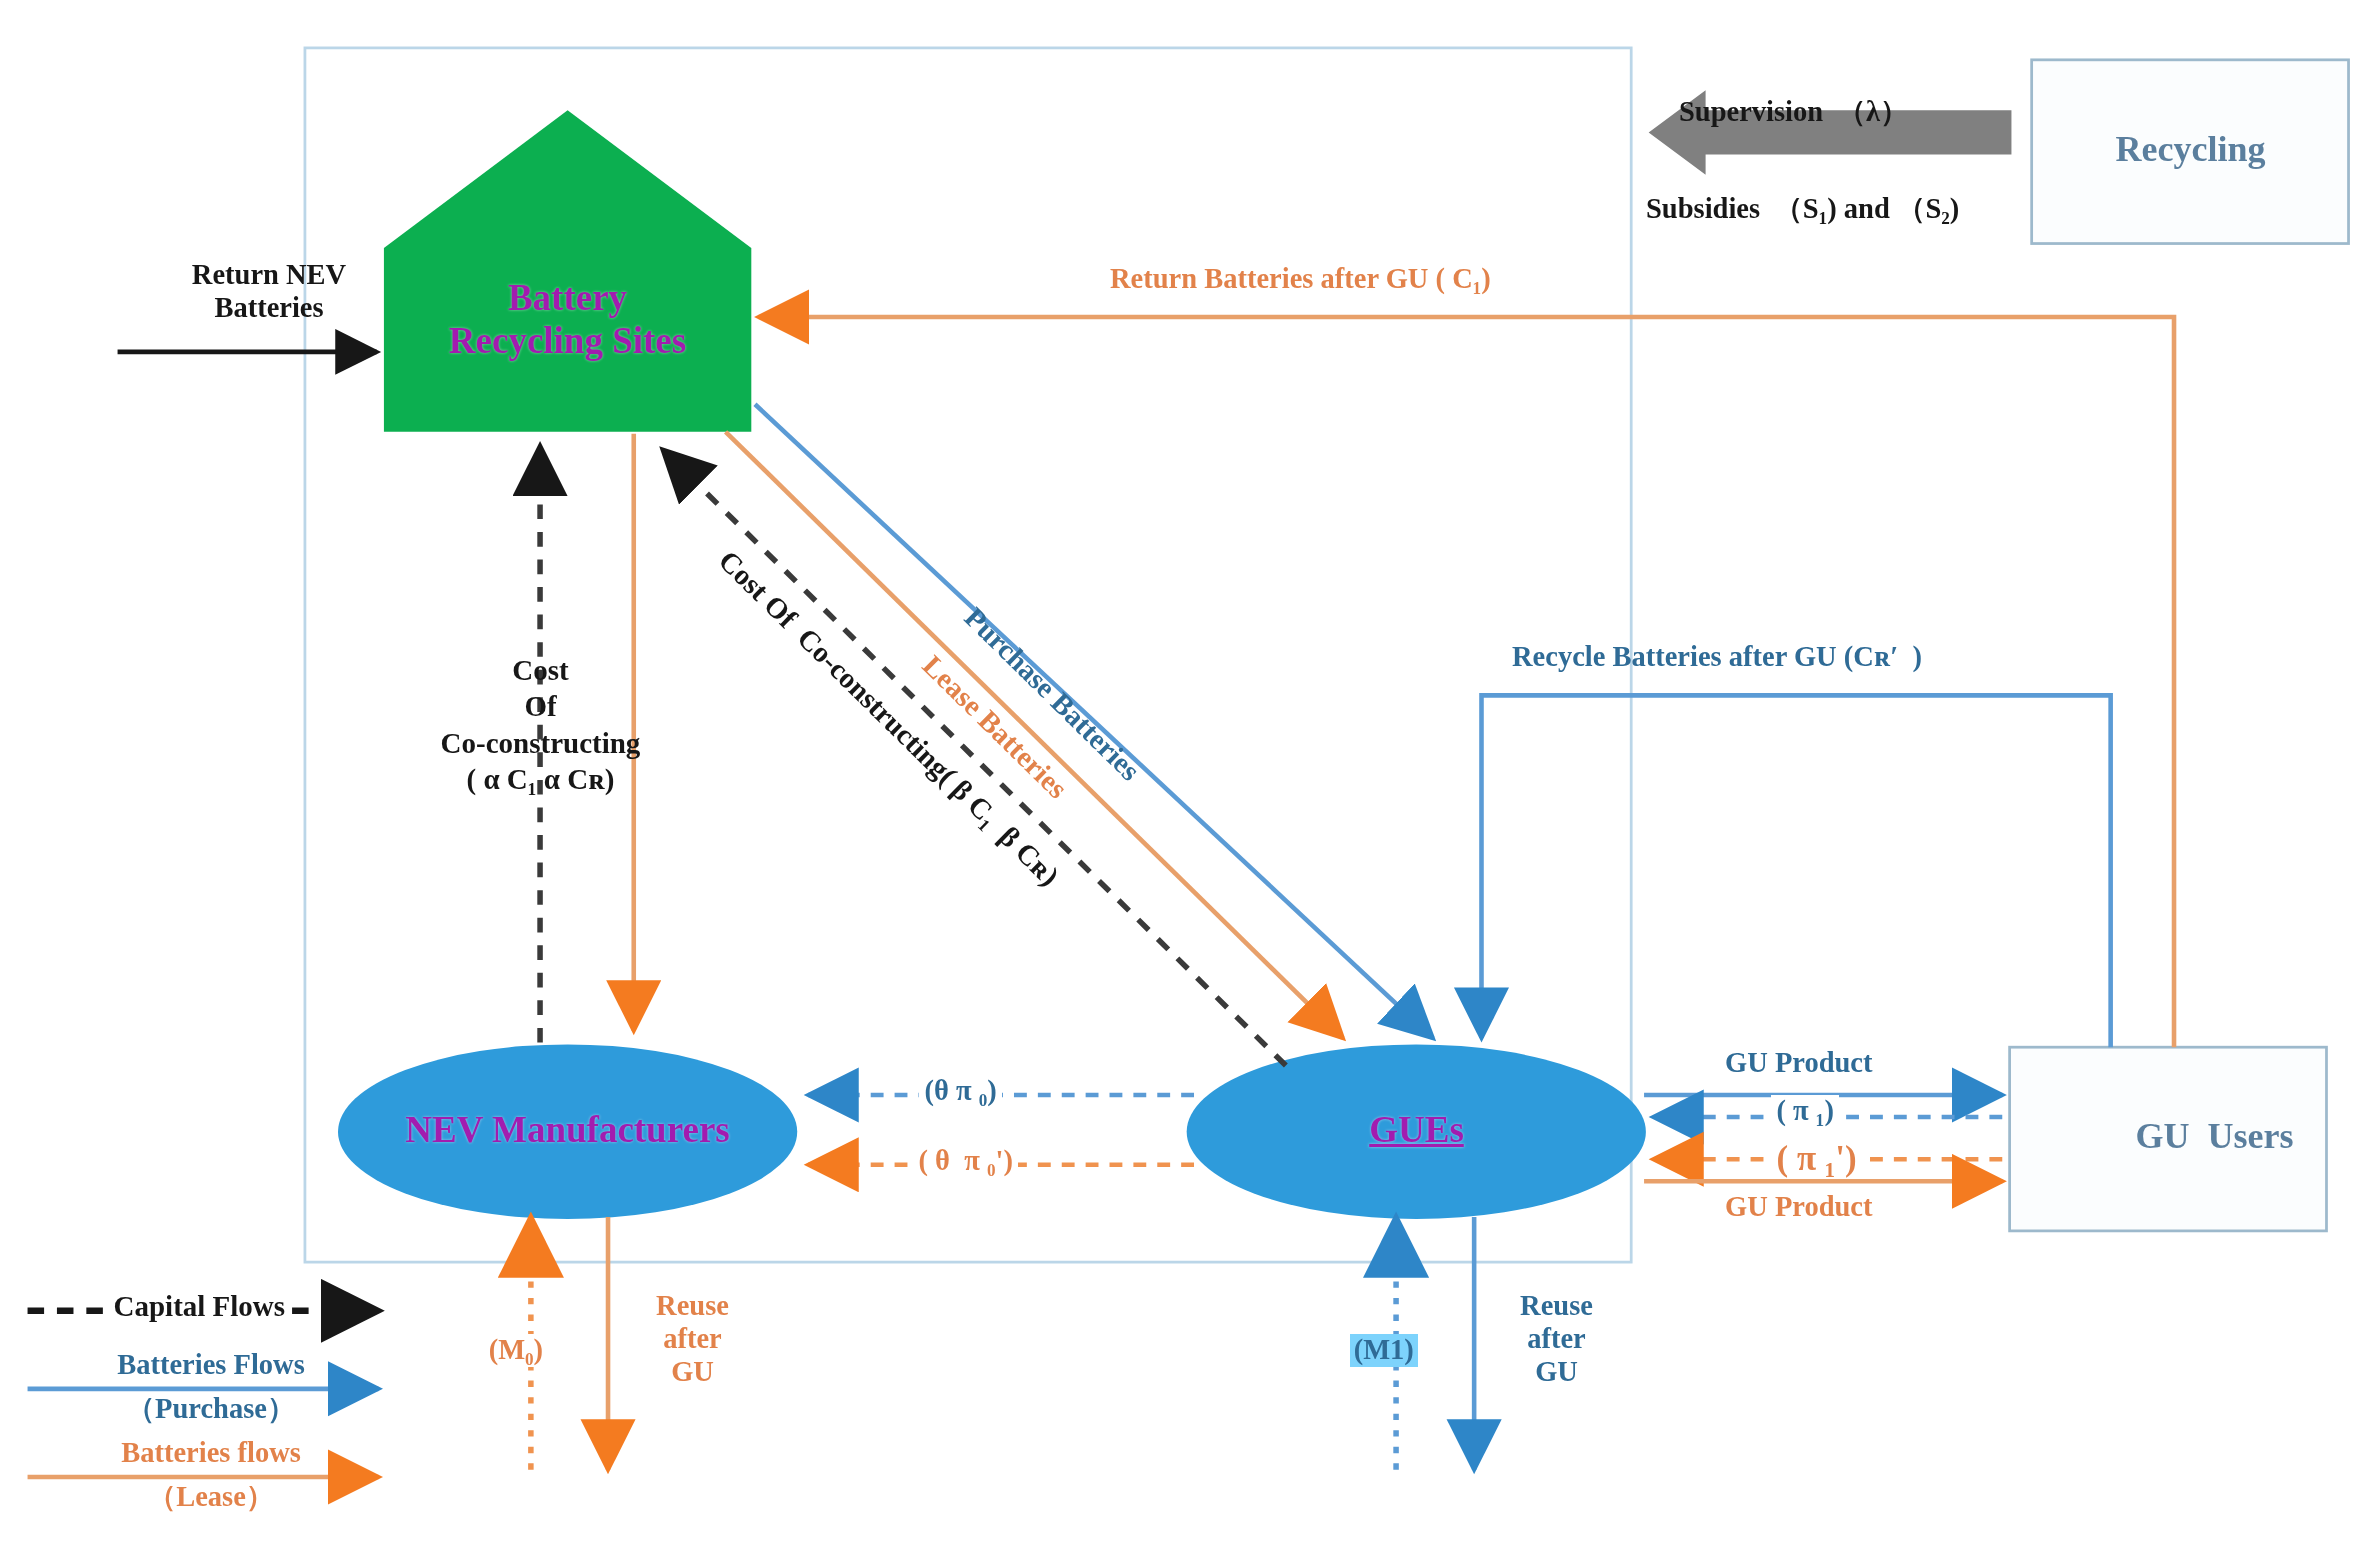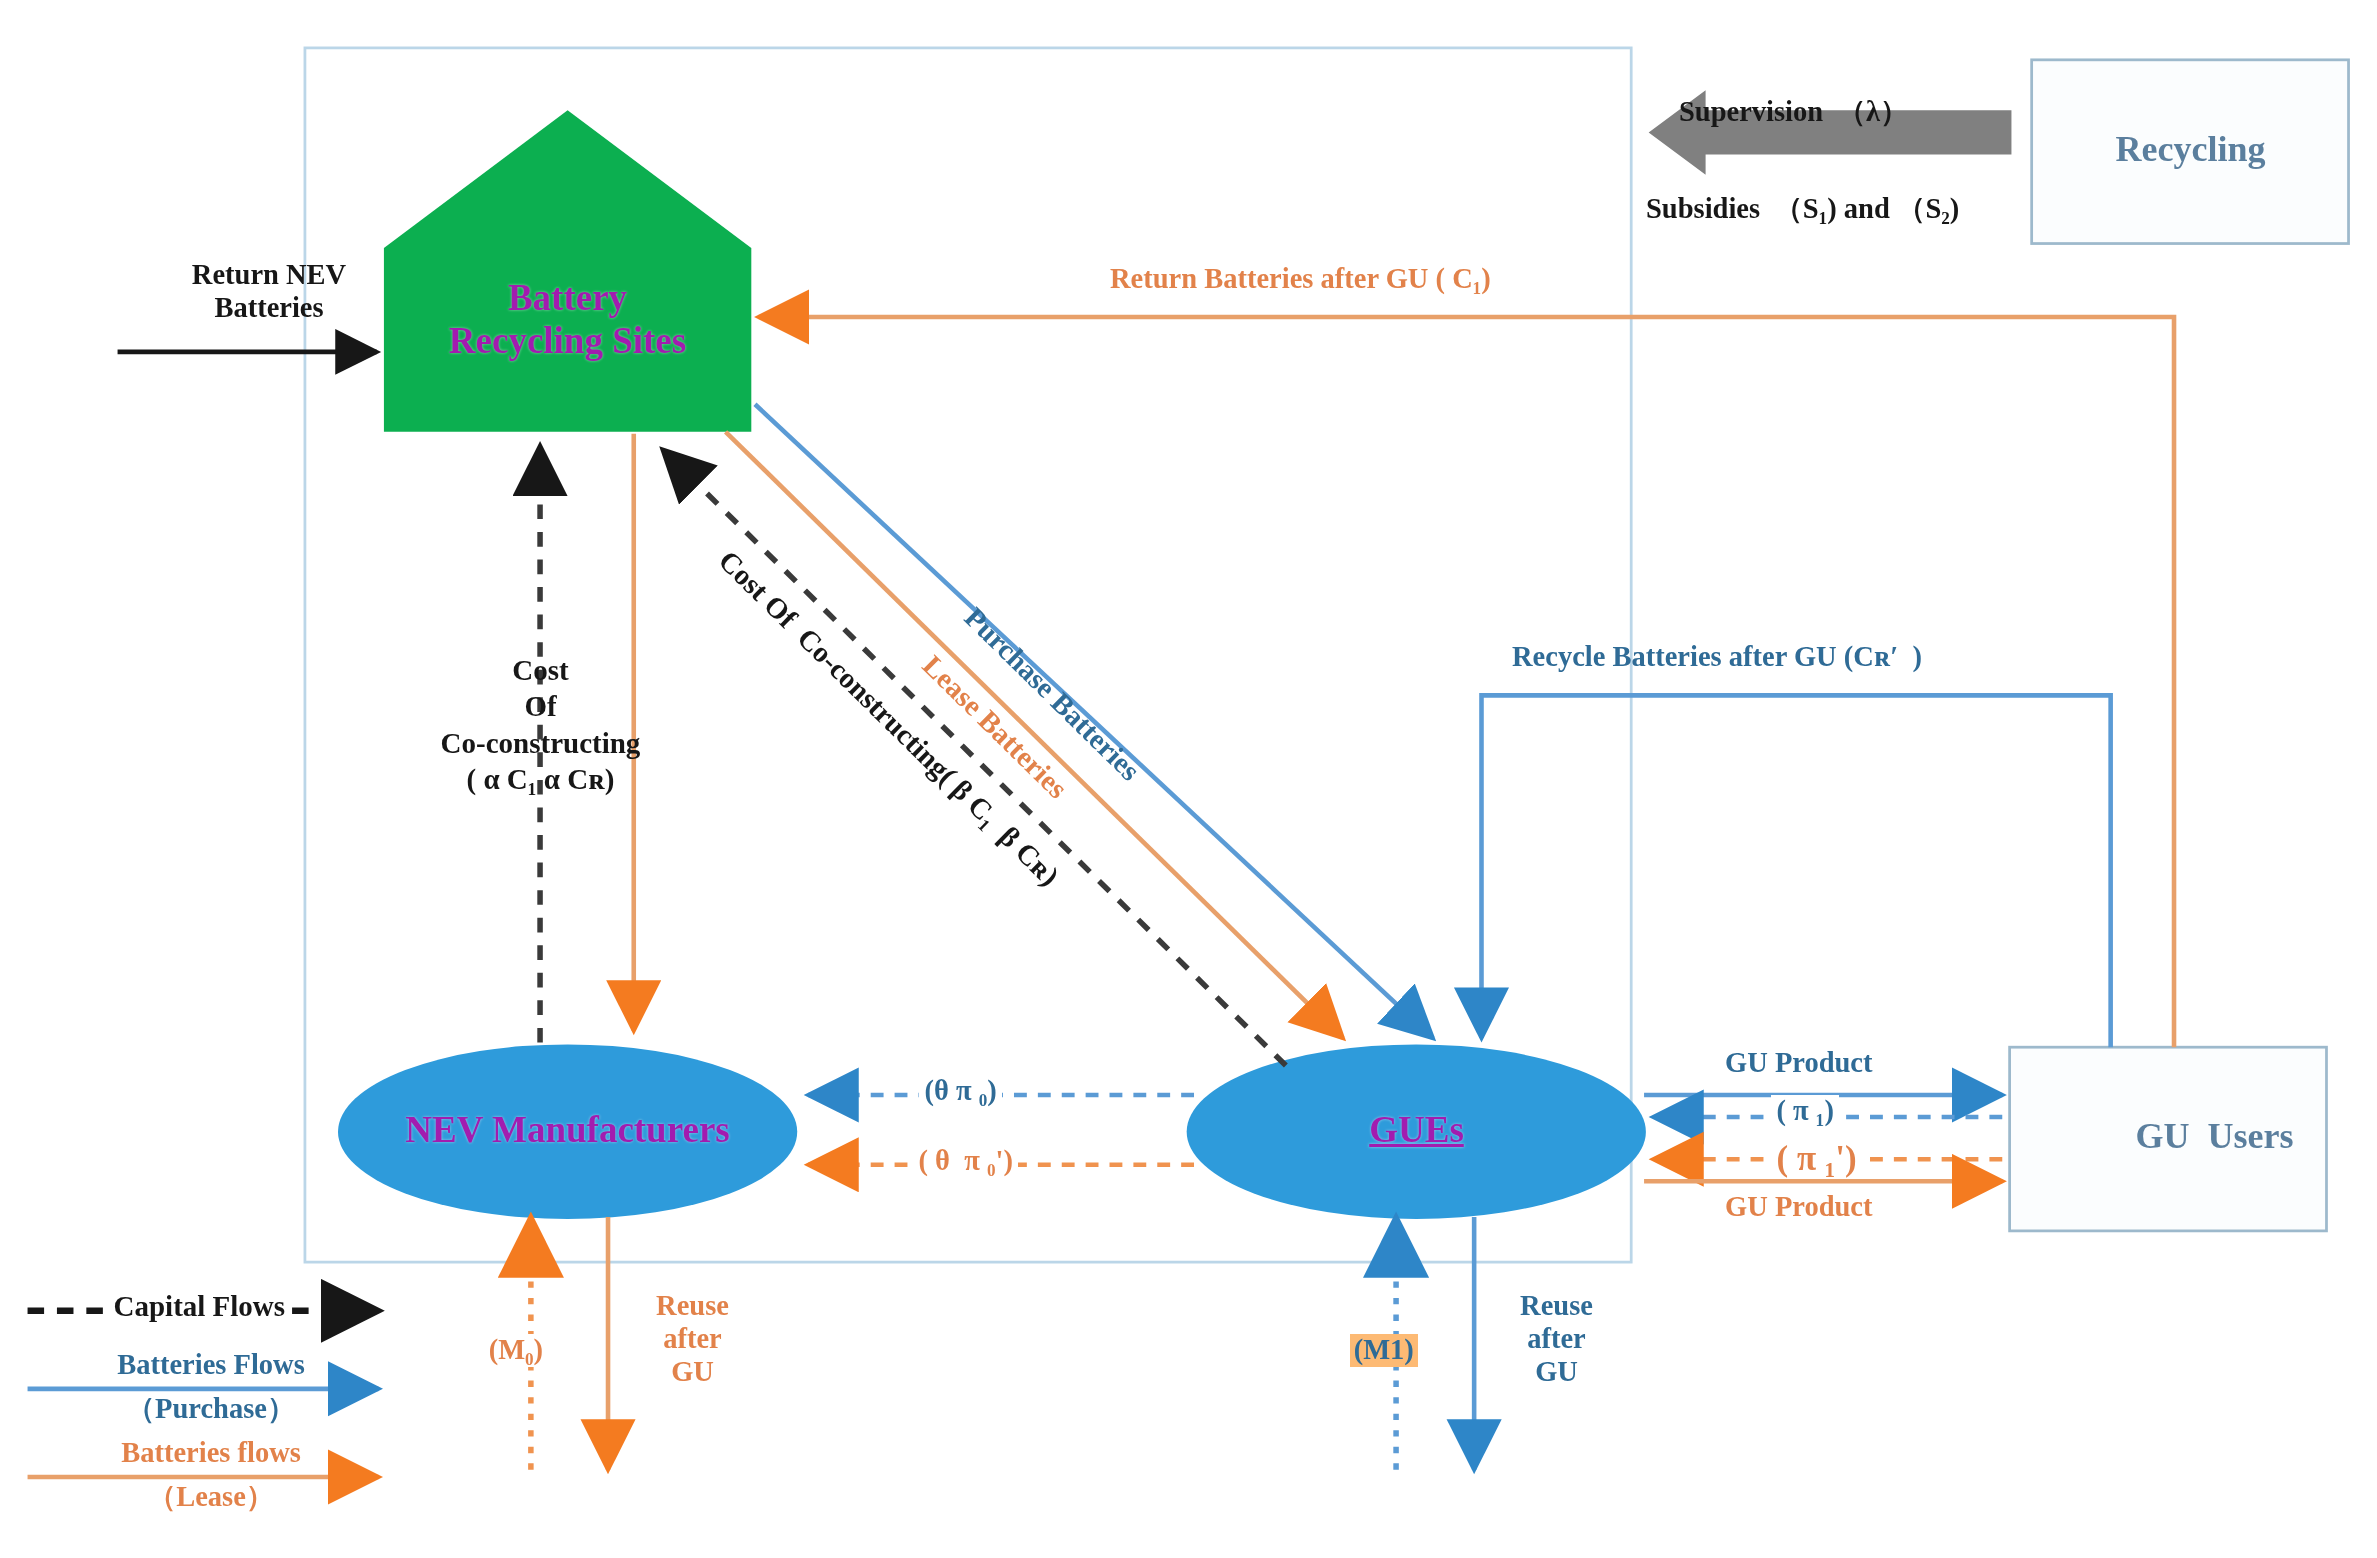--- a/index.html
+++ b/index.html
@@ -131,21 +131,21 @@
   <div class="lbl c-blue" style="left:1725px;top:1047px;font-size:28.5px;">GU Product</div>
   <div class="lbl c-blue" style="left:1771px;top:1095px;font-size:28.5px;background:#fff;padding:0 5.5px;">( π ₁)</div>
   <div class="lbl c-orange" style="left:1771px;top:1139px;font-size:35px;background:#fff;padding:0 5.5px;">( π ₁')</div>
   <div class="lbl c-orange" style="left:1725px;top:1191px;font-size:28.5px;">GU Product</div>
 
   <div class="lbl c-orange" style="left:485px;top:1334px;font-size:28.5px;background:#fff;padding:0 3.7px;">(M₀)</div>
   <div class="lbl c-orange" style="left:628px;top:1290px;width:129px;text-align:center;font-size:28.5px;white-space:pre-line;">Reuse
 after
 GU</div>
 
-  <div class="lbl c-blue" style="left:1350px;top:1334px;font-size:28.5px;background:#fdba74;padding:0 3.7px;">(M1)</div>
+  <div class="lbl c-blue" style="left:1350px;top:1334px;font-size:28.5px;background:#7dd3fc;padding:0 3.7px;">(M1)</div>
   <div class="lbl c-blue" style="left:1492px;top:1290px;width:129px;text-align:center;font-size:28.5px;white-space:pre-line;">Reuse
 after
 GU</div>
 
   <div class="lbl c-black" style="left:108px;top:1290px;font-size:29px;background:#fff;padding:0 5.5px;">Capital Flows</div>
 
   <div class="lbl c-blue" style="left:55px;top:1343px;width:312px;text-align:center;font-size:28.5px;white-space:pre-line;line-height:1.55;">Batteries Flows
 （Purchase）</div>
 
   <div class="lbl c-orange" style="left:55px;top:1431px;width:312px;text-align:center;font-size:28.5px;white-space:pre-line;line-height:1.55;">Batteries flows

